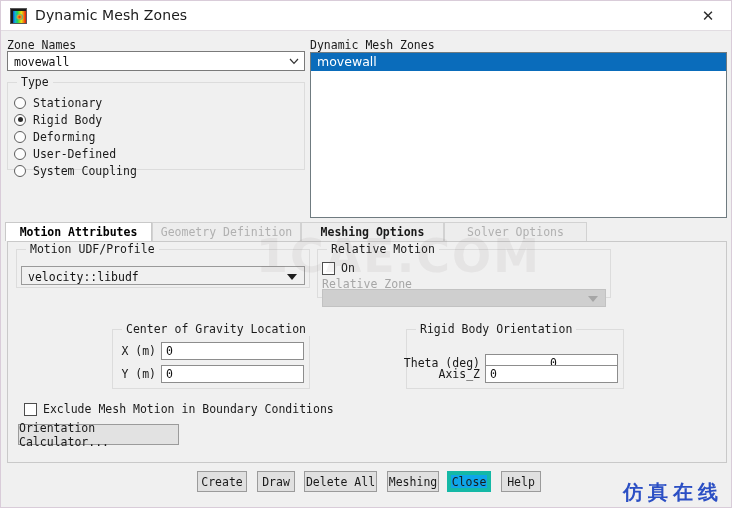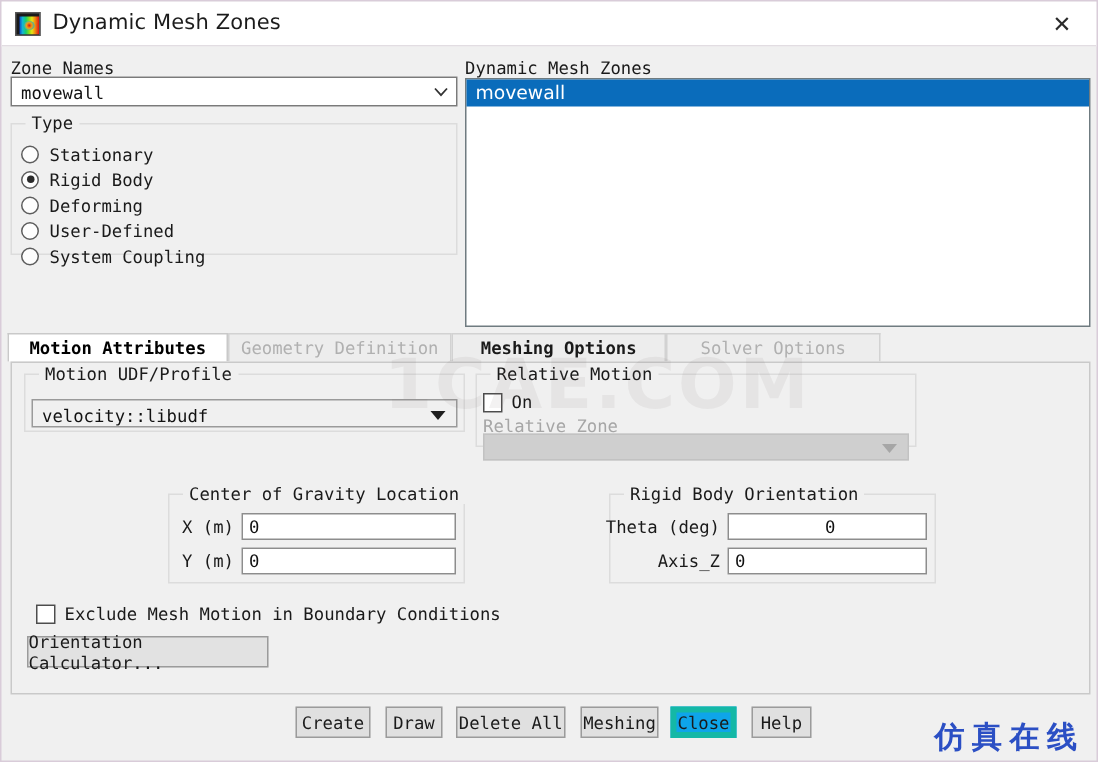--- a/index.html
+++ b/index.html
@@ -428,21 +428,21 @@
       </div>
       <div class="field-row" style="left:48px; top:35px; width:143px;">
         <span class="flabel">Y (m)</span>
         <div class="textfield">0</div>
       </div>
     </div>
 
     <div class="group" id="rbo-group">
       <span class="glabel">Rigid Body Orientation</span>
 
-      <div class="field-row" style="left:78px; top:12px; width:133px;text-align:center;">
+      <div class="field-row" style="left:78px; top:24px; width:133px;text-align:center;">
         <span class="flabel">Theta (deg)</span>
         <div class="textfield">0</div>
       </div>
       <div class="field-row" style="left:78px; top:35px; width:133px;">
         <span class="flabel">Axis_Z</span>
         <div class="textfield">0</div>
       </div>
     </div>
 
     <div class="chk-row" id="exclude-chk">

